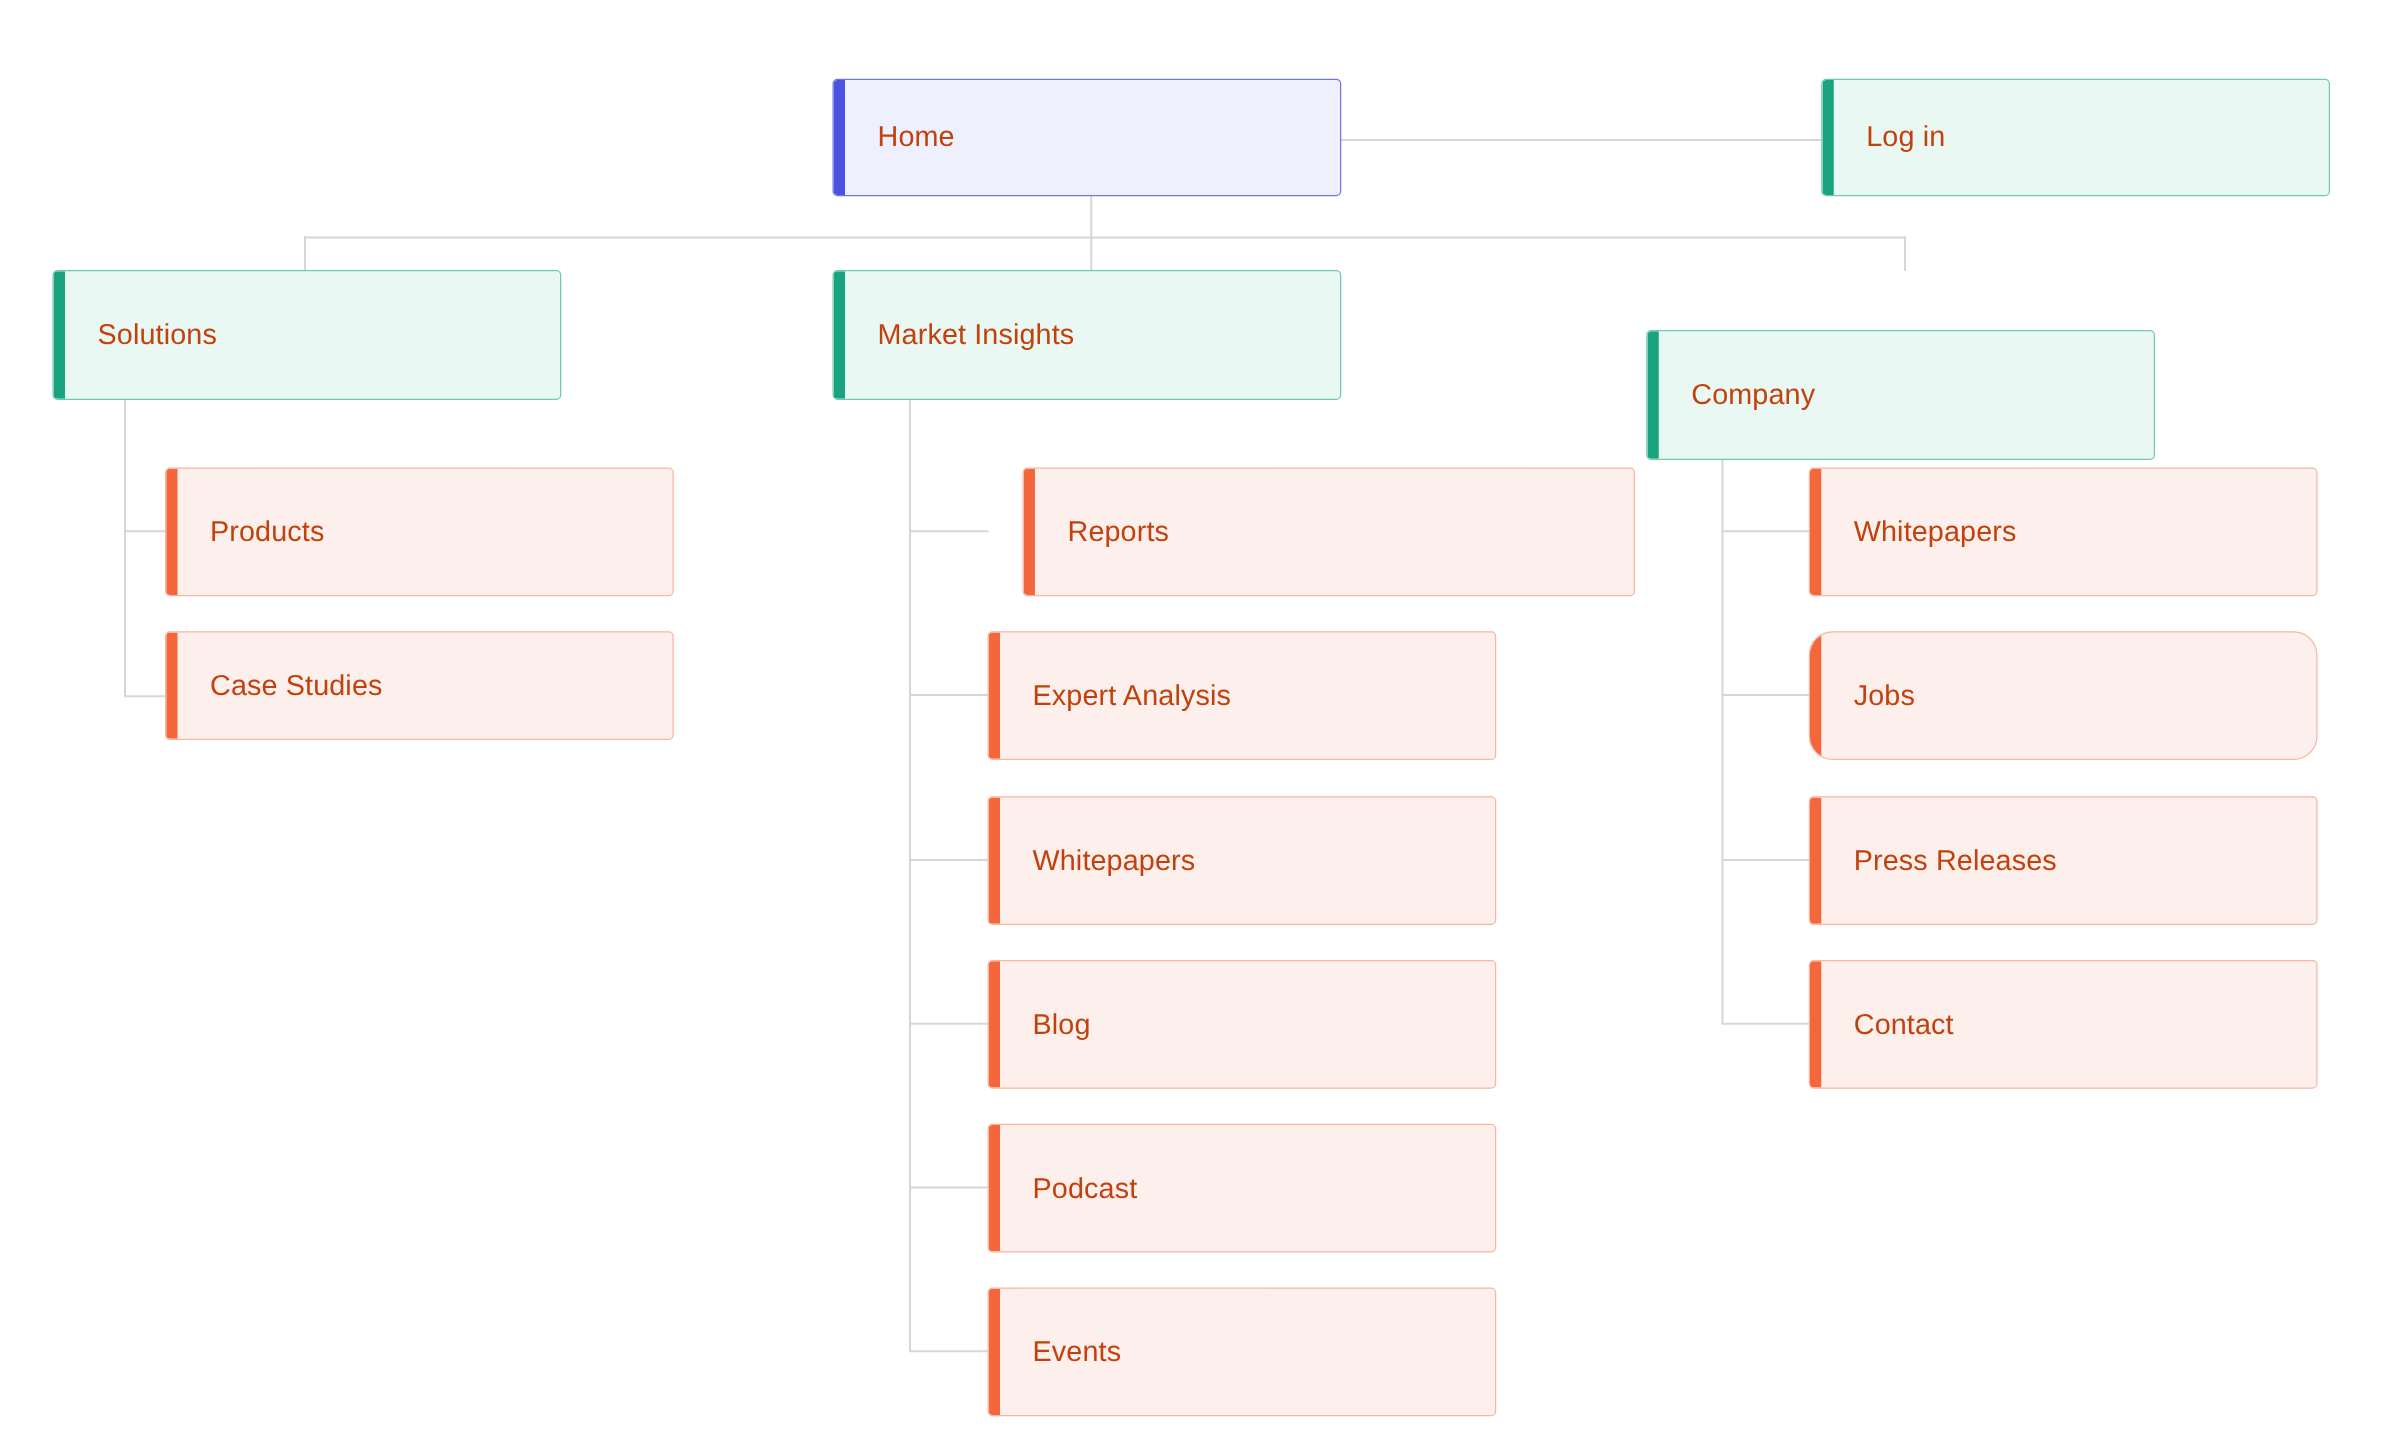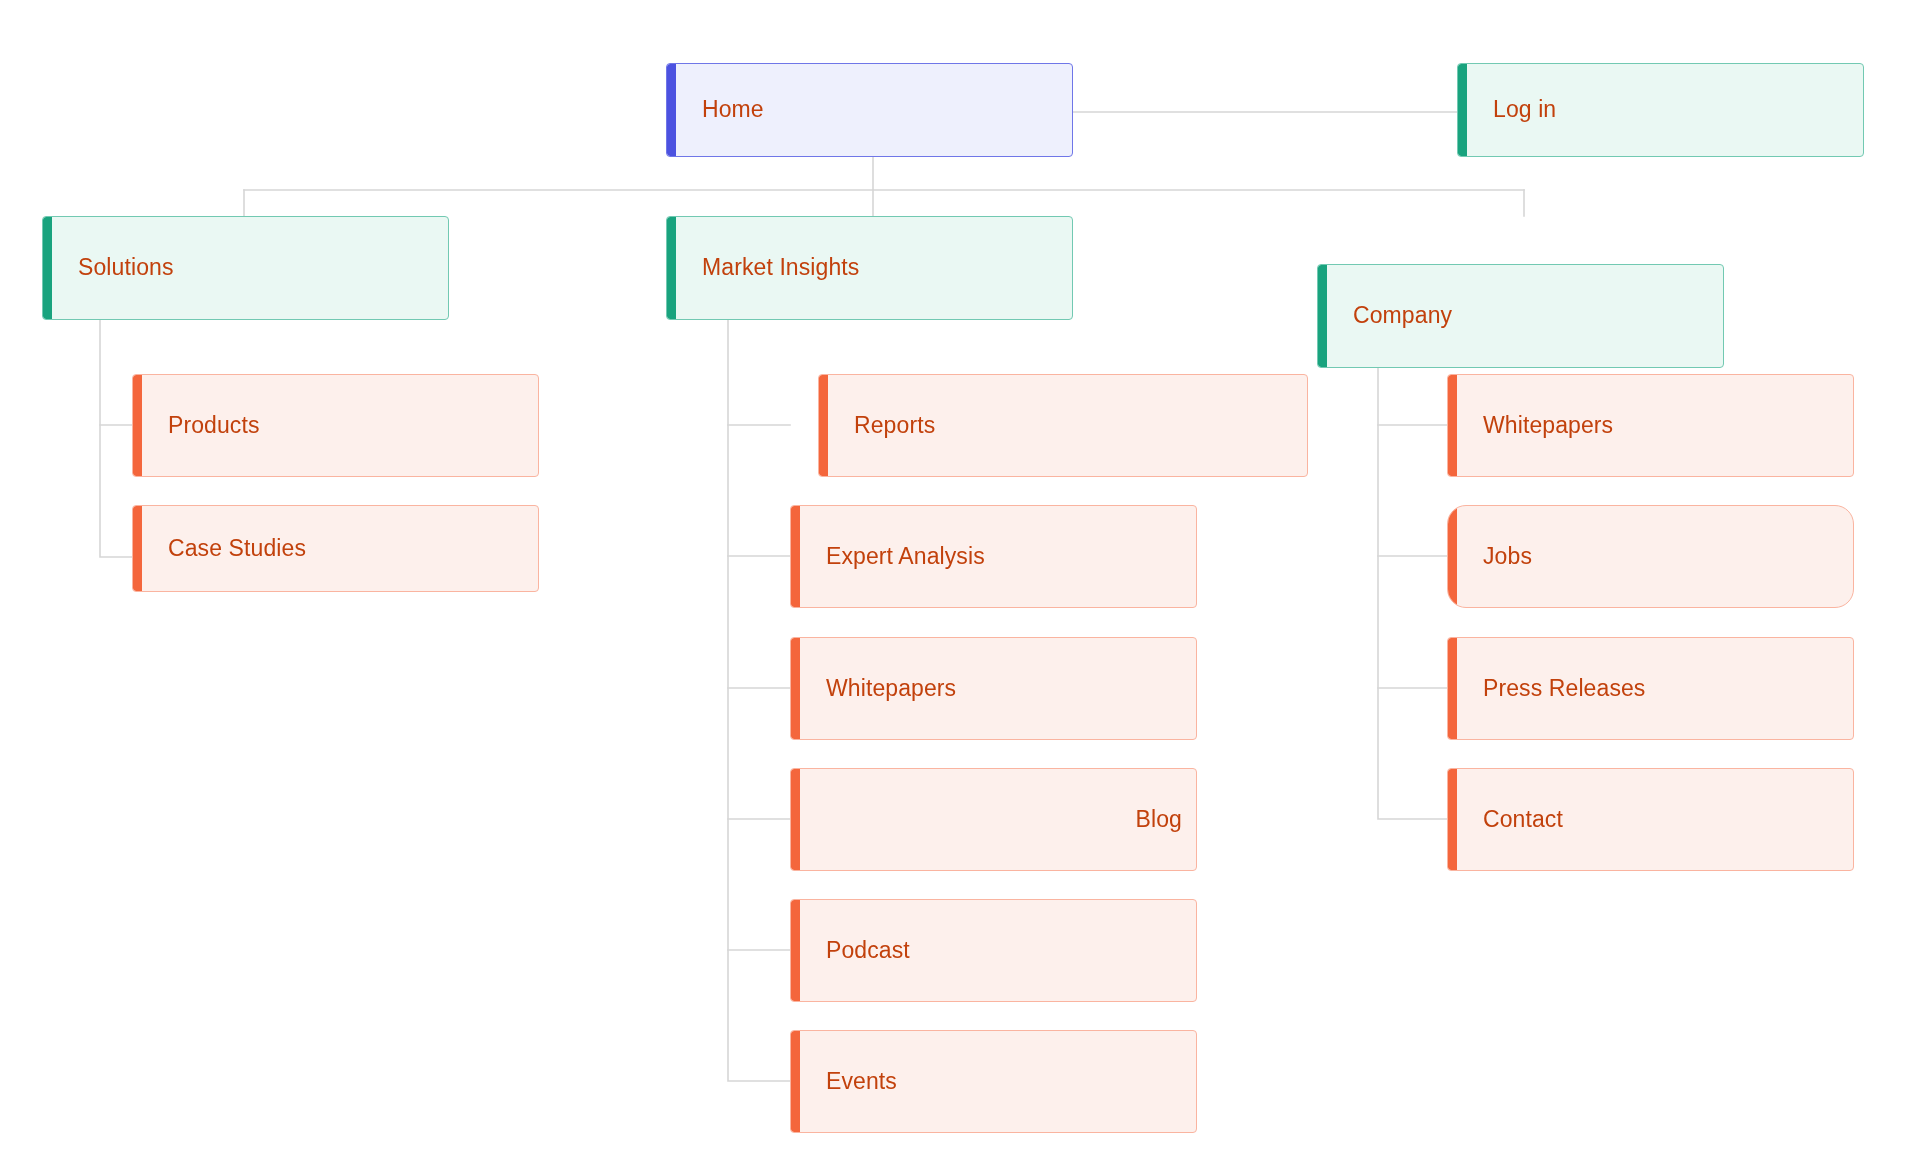--- a/index.html
+++ b/index.html
@@ -160,21 +160,21 @@
   <div class="node lvl-leaf" style="left:790px; top:505px; width:407px; height:103px;">
     <span class="accent"></span>
     <span class="label">Expert Analysis</span>
   </div>
 
   <div class="node lvl-leaf" style="left:790px; top:637px; width:407px; height:103px;">
     <span class="accent"></span>
     <span class="label">Whitepapers</span>
   </div>
 
-  <div class="node lvl-leaf" style="left:790px; top:768px; width:407px; height:103px;justify-content:flex-end;">
+  <div class="node lvl-leaf" style="left:790px; top:768px; width:407px; height:103px;">
     <span class="accent"></span>
     <span class="label">Blog</span>
   </div>
 
   <div class="node lvl-leaf" style="left:790px; top:899px; width:407px; height:103px;">
     <span class="accent"></span>
     <span class="label">Podcast</span>
   </div>
 
   <div class="node lvl-leaf" style="left:790px; top:1030px; width:407px; height:103px;">

